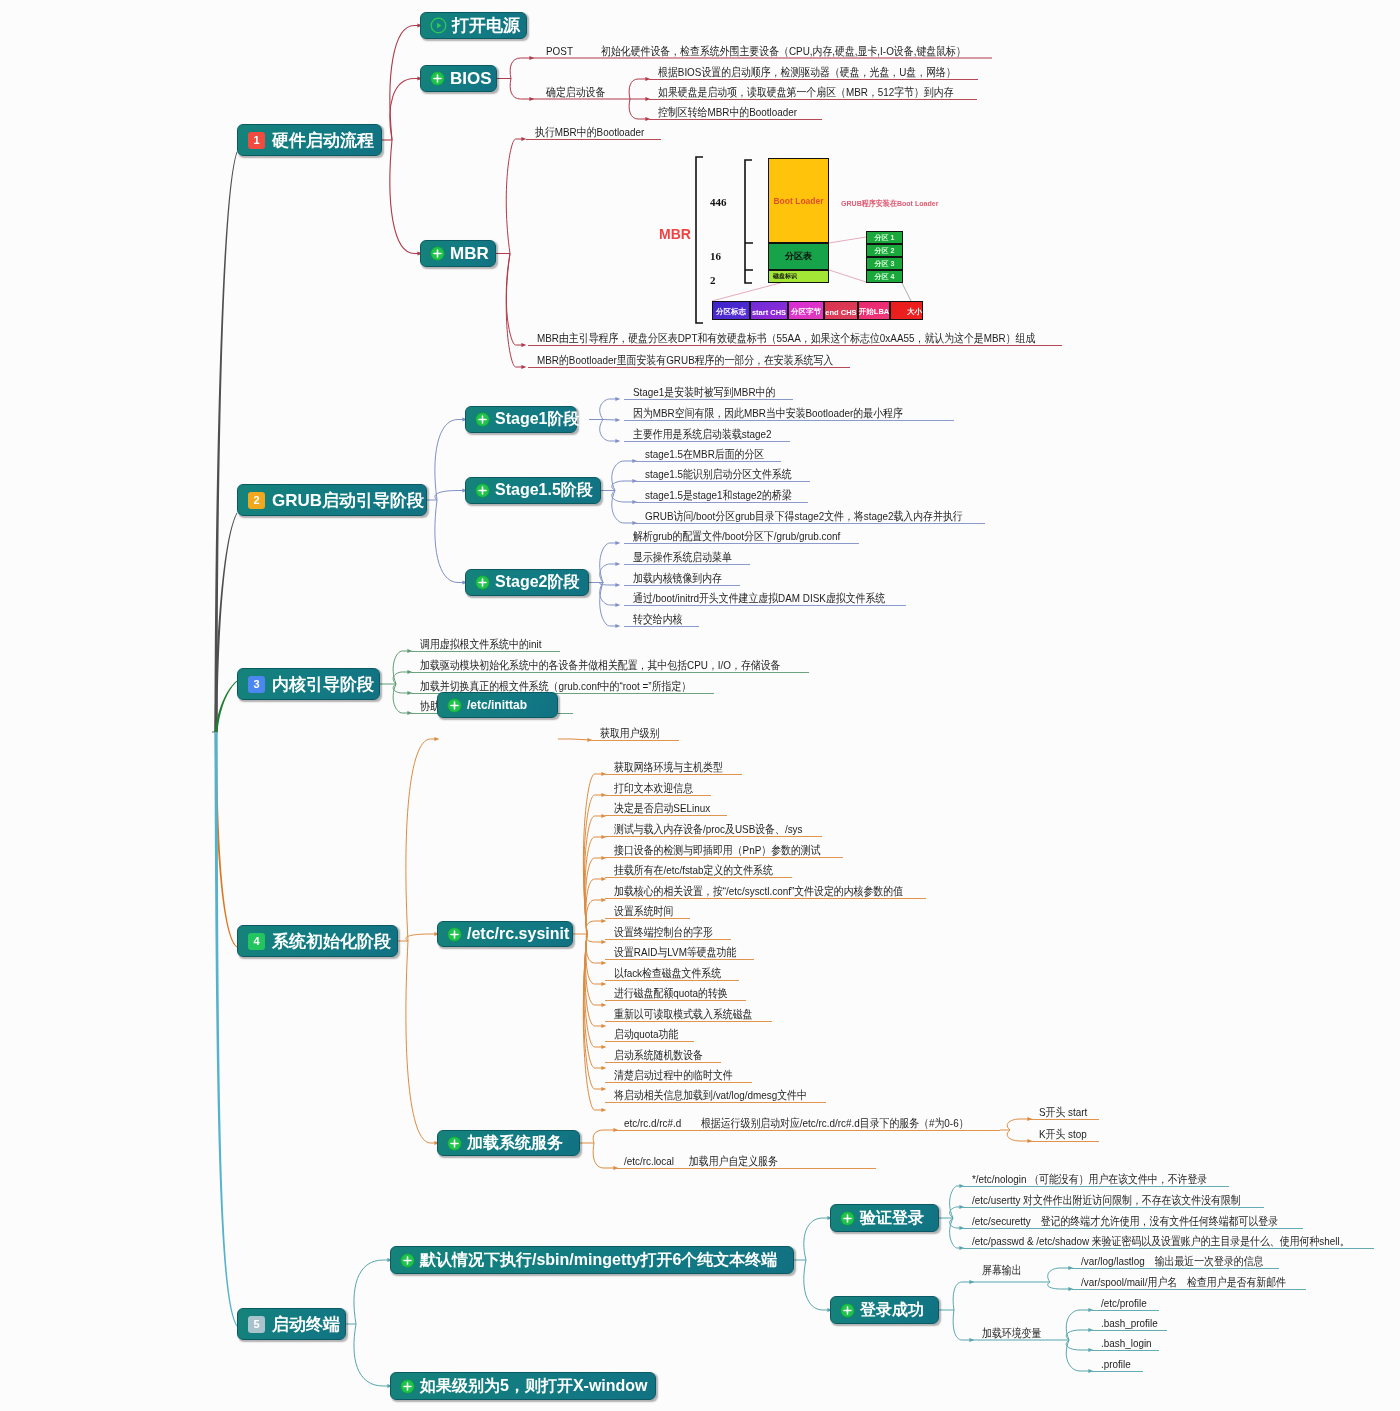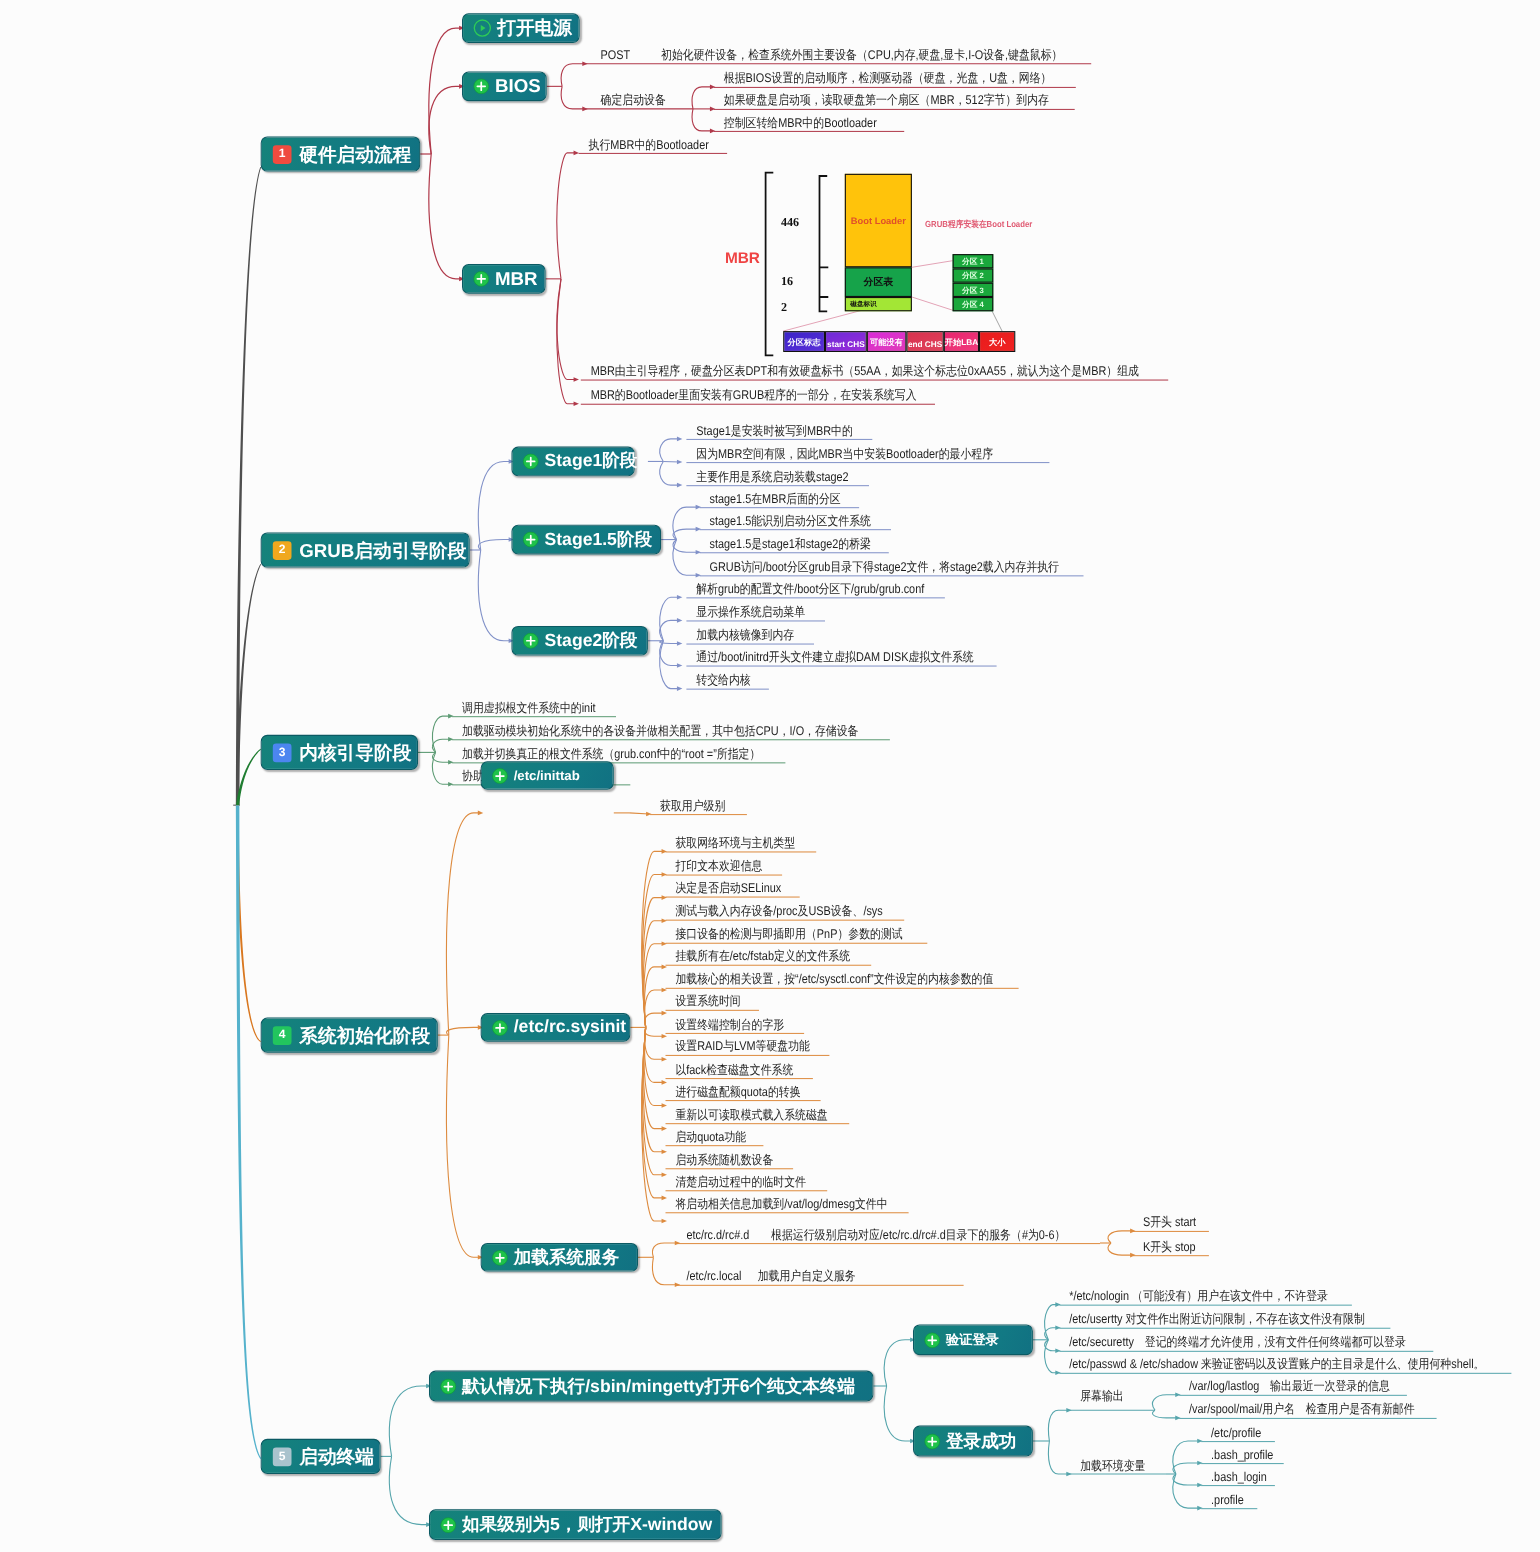--- a/index.html
+++ b/index.html
@@ -313,21 +313,21 @@
     </div>
 <div class="node" style="left:390px;top:1372px;width:266px;height:28px;padding-left:9px;font-size:16px;">
       <span class="ico">
         <svg width="15" height="15" viewBox="0 0 20 20">
           <circle cx="10" cy="10" r="9" fill="#1fc24a" stroke="#0f9e36" stroke-width="0.8"></circle>
           <path d="M10 5.3 V14.7 M5.3 10 H14.7" stroke="#fff" stroke-width="2.1" stroke-linecap="round"></path>
         </svg>
       </span>
       <span class="">如果级别为5，则打开X-window</span>
     </div>
-<div class="node" style="left:830px;top:1204px;width:109px;height:28px;padding-left:9px;font-size:12px;">
+<div class="node" style="left:830px;top:1204px;width:109px;height:28px;padding-left:9px;font-size:16px;">
       <span class="ico">
         <svg width="15" height="15" viewBox="0 0 20 20">
           <circle cx="10" cy="10" r="9" fill="#1fc24a" stroke="#0f9e36" stroke-width="0.8"></circle>
           <path d="M10 5.3 V14.7 M5.3 10 H14.7" stroke="#fff" stroke-width="2.1" stroke-linecap="round"></path>
         </svg>
       </span>
       <span class="cjk">验证登录</span>
     </div>
 <div class="node" style="left:830px;top:1296px;width:109px;height:28px;padding-left:9px;font-size:16px;">
       <span class="ico">
@@ -487,25 +487,25 @@
       <div style="position:absolute;left:866px;top:270px;width:37px;height:13px;box-sizing:border-box;background:#1aa83c;border:1.2px solid #111;display:flex;align-items:center;justify-content:center;">
         <span style="font-size:7px;font-weight:700;color:#dfffe0;white-space:nowrap;">分区 4</span>
       </div>
       <div style="position:absolute;left:712px;top:301px;width:38px;height:19px;box-sizing:border-box;background:linear-gradient(160deg,#3b24c8,#5b2fd8);border:1.2px solid #111;display:flex;align-items:flex-end;justify-content:center;padding-bottom:2px;">
         <span style="font-size:7.5px;font-weight:700;color:#fff;white-space:nowrap;">分区标志</span>
       </div>
       <div style="position:absolute;left:750px;top:301px;width:38px;height:19px;box-sizing:border-box;background:linear-gradient(160deg,#6d2bd8,#9b2bd8);border:1.2px solid #111;display:flex;align-items:flex-end;justify-content:center;padding-bottom:2px;">
         <span style="font-size:7.5px;font-weight:700;color:#fff;white-space:nowrap;">start CHS</span>
       </div>
       <div style="position:absolute;left:788px;top:301px;width:36px;height:19px;box-sizing:border-box;background:linear-gradient(160deg,#d92bd8,#e03bb8);border:1.2px solid #111;display:flex;align-items:flex-end;justify-content:center;padding-bottom:2px;">
-        <span style="font-size:7.5px;font-weight:700;color:#fff;white-space:nowrap;">可能没有</span>
+        <span style="font-size:7.5px;font-weight:700;color:#fff;white-space:nowrap;">分区字节</span>
       </div>
       <div style="position:absolute;left:824px;top:301px;width:34px;height:19px;box-sizing:border-box;background:linear-gradient(160deg,#d8324e,#e0415c);border:1.2px solid #111;display:flex;align-items:flex-end;justify-content:center;padding-bottom:2px;">
         <span style="font-size:7.5px;font-weight:700;color:#fff;white-space:nowrap;">end CHS</span>
       </div>
       <div style="position:absolute;left:858px;top:301px;width:32px;height:19px;box-sizing:border-box;background:linear-gradient(160deg,#e8256e,#f03a7c);border:1.2px solid #111;display:flex;align-items:flex-end;justify-content:center;padding-bottom:2px;">
         <span style="font-size:7.5px;font-weight:700;color:#fff;white-space:nowrap;">开始LBA</span>
       </div>
-      <div style="position:absolute;left:890px;top:301px;width:33px;height:19px;box-sizing:border-box;background:linear-gradient(160deg,#e81c1c,#f02222);border:1.2px solid #111;display:flex;align-items:flex-end;justify-content:center;padding-bottom:2px;">
+      <div style="position:absolute;left:890px;top:301px;width:33px;height:19px;box-sizing:border-box;background:linear-gradient(160deg,#e81c1c,#f02222);border:1.2px solid #111;display:flex;align-items:flex-end;justify-content:flex-end;padding-bottom:2px;">
         <span style="font-size:7.5px;font-weight:700;color:#fff;white-space:nowrap;">大小</span>
       </div>
     </div>
   </div>
 
 </body></html>

